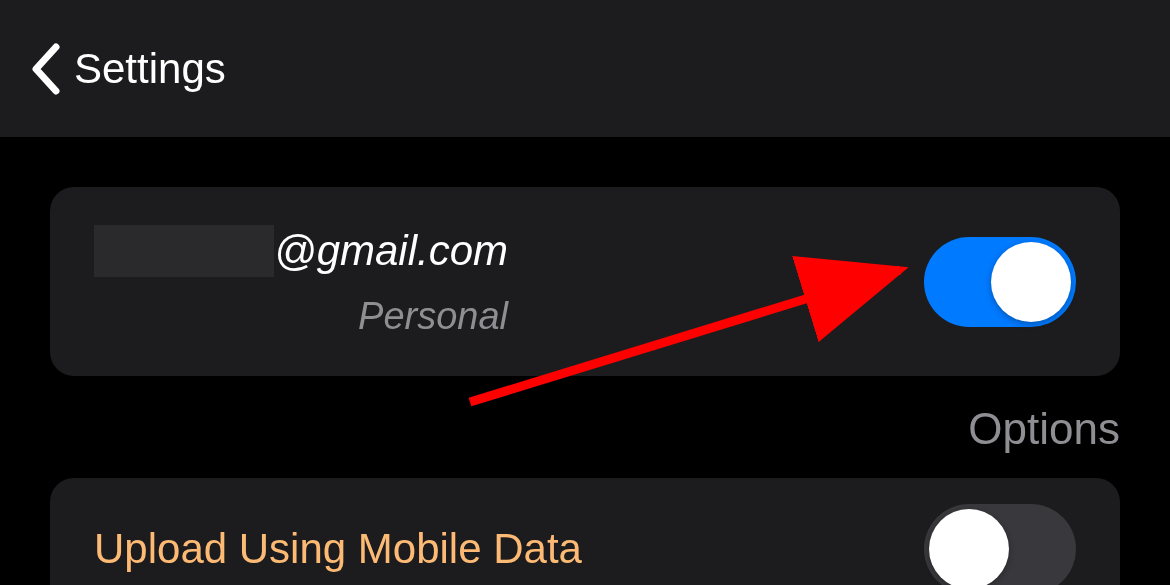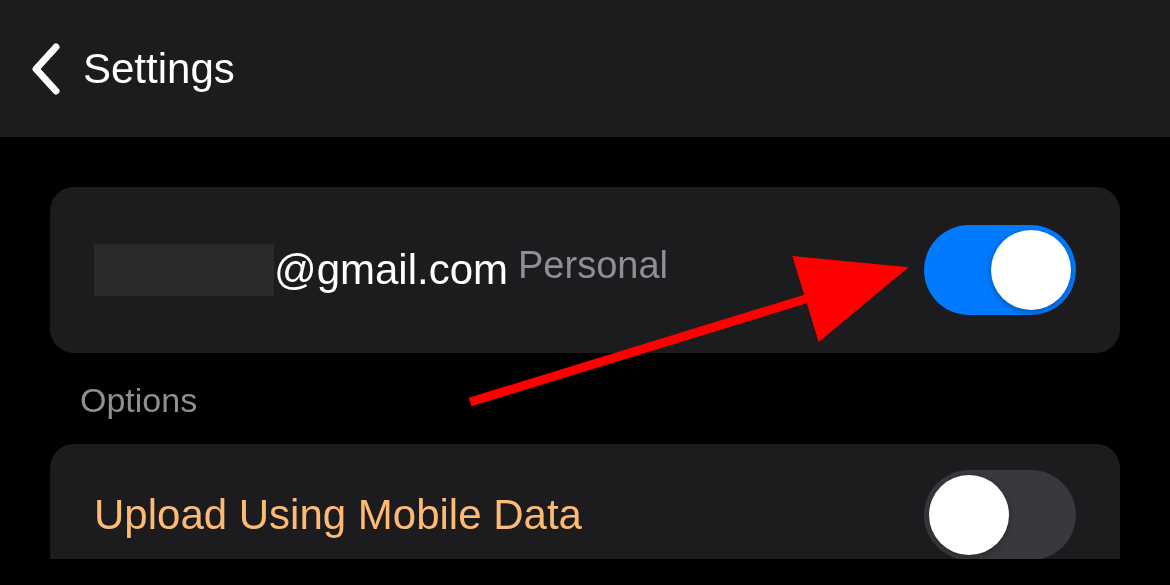--- a/index.html
+++ b/index.html
@@ -32,21 +32,20 @@
     .chevron-left {
       display: inline-block;
     }
     .chevron-left svg {
       display: block;
     }
     .back-label {
       color: #ffffff;
       font-size: 42px;
       font-weight: 400;
-      margin-left: 9px;
     }
     .nav-title {
       position: absolute;
       left: 50%;
       transform: translateX(-50%);
       color: #ffffff;
       font-size: 42px;
       font-weight: 600;
     }
     .content {
@@ -55,42 +54,44 @@
     .card {
       background: #1c1c1e;
       border-radius: 24px;
       padding: 38px 44px;
       display: flex;
       align-items: center;
       justify-content: space-between;
     }
     .account-block {
       display: flex;
-      flex-direction: row;
-      gap: 10px;
+      flex-direction: column;
+      gap: 18px;
+      font-style: italic;
     }
     .email-line {
       display: flex;
       align-items: center;
     }
     .redacted {
       width: 180px;
       height: 52px;
       background: #2a2a2c;
       display: inline-block;
     }
     .email-domain {
       color: #ffffff;
       font-size: 42px;
       font-weight: 400;
     }
     .account-type {
       color: #8e8e93;
       font-size: 38px;
       font-weight: 400;
+      text-align: right;
     }
     .toggle {
       position: relative;
       width: 152px;
       height: 90px;
       border-radius: 45px;
       cursor: pointer;
       flex-shrink: 0;
     }
     .toggle.on {
@@ -109,23 +110,24 @@
       box-shadow: 0 2px 6px rgba(0,0,0,0.3);
     }
     .toggle.on .toggle-knob {
       right: 5px;
     }
     .toggle.off .toggle-knob {
       left: 5px;
     }
     .section-header {
       color: #8e8e93;
-      font-size: 34px;
+      font-size: 44px;
       font-weight: 400;
       padding: 28px 0 24px 30px;
+      text-align: right;
     }
     .card2 {
       background: #1c1c1e;
       border-radius: 24px 24px 0 0;
       padding: 26px 44px 0 44px;
       display: flex;
       align-items: center;
       justify-content: space-between;
       height: 115px;
       overflow: hidden;

